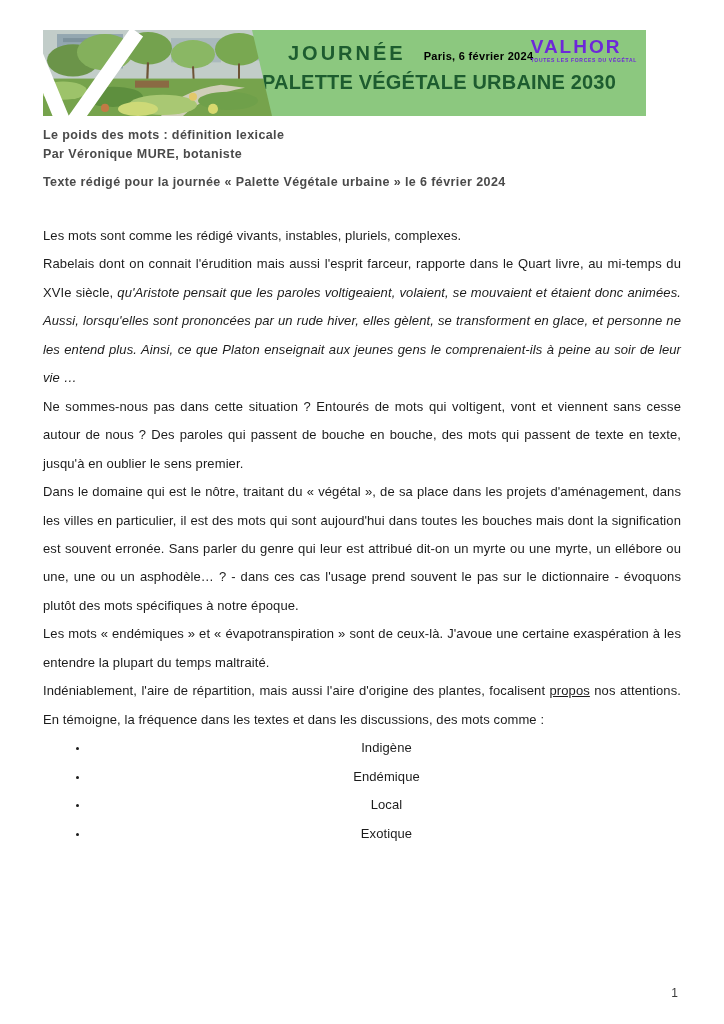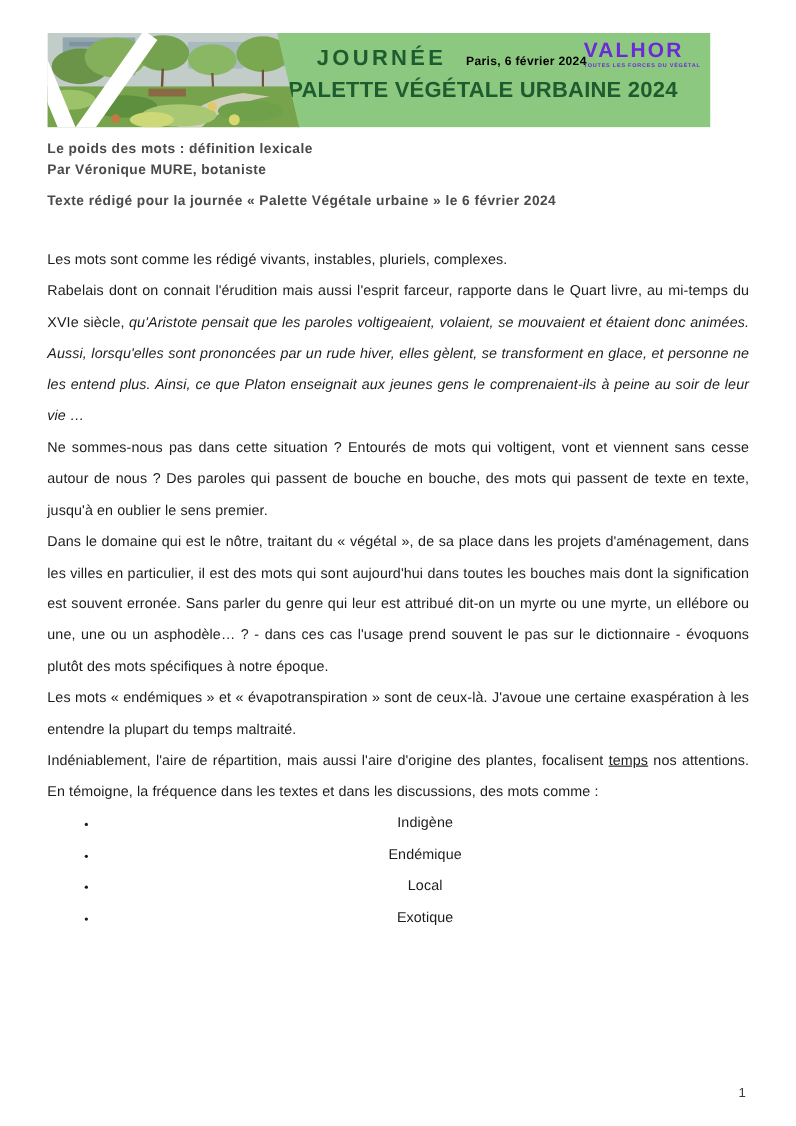--- a/index.html
+++ b/index.html
@@ -86,41 +86,41 @@
         <rect x="92" y="50" width="34" height="7" fill="#8a6a43"></rect>
         <polyline points="-12,14 24,100 94,2" fill="none" stroke="#ffffff" stroke-width="15"></polyline>
       </svg>
     </div>
 
     <div class="green-panel" style="background: rgb(140, 200, 127);">
       <div class="panel-row1">
         <span class="journee" style="color: rgb(29, 92, 47);">JOURNÉE</span>
         <span class="paris-date">Paris, 6 février 2024</span>
       </div>
-      <div class="palette" style="color: rgb(29, 92, 47);">PALETTE VÉGÉTALE URBAINE 2024</div>
+      <div class="palette" style="color: rgb(29, 92, 47);">PALETTE VÉGÉTALE URBAINE 2030</div>
       <div class="valhor">
         <div class="valhor-name">VALHOR</div>
         <div class="valhor-tag">TOUTES LES FORCES DU VÉGÉTAL</div>
       </div>
     </div>
   </div>
 
   <div class="doc-head">
     <div>Le poids des mots : définition lexicale</div>
     <div>Par Véronique MURE, botaniste</div>
     <div class="doc-subtitle">Texte rédigé pour la journée « Palette Végétale urbaine » le 6 février 2024</div>
   </div>
 
   <div class="doc-body">
       <p><span>Les mots sont comme les rédigé vivants, instables, pluriels, complexes.</span></p>
       <p><span>Rabelais dont on connait l'érudition mais aussi l'esprit farceur, rapporte dans le Quart livre, au mi-temps du XVIe siècle, </span><span class="it">qu'Aristote pensait que les paroles voltigeaient, volaient, se mouvaient et étaient donc animées. Aussi, lorsqu'elles sont prononcées par un rude hiver, elles gèlent, se transforment en glace, et personne ne les entend plus. Ainsi, ce que Platon enseignait aux jeunes gens le comprenaient-ils à peine au soir de leur vie …</span></p>
       <p><span>Ne sommes-nous pas dans cette situation ? Entourés de mots qui voltigent, vont et viennent sans cesse autour de nous ? Des paroles qui passent de bouche en bouche, des mots qui passent de texte en texte, jusqu'à en oublier le sens premier.</span></p>
       <p><span>Dans le domaine qui est le nôtre, traitant du « végétal », de sa place dans les projets d'aménagement, dans les villes en particulier, il est des mots qui sont aujourd'hui dans toutes les bouches mais dont la signification est souvent erronée. Sans parler du genre qui leur est attribué dit-on un myrte ou une myrte, un ellébore ou une, une ou un asphodèle… ? - dans ces cas l'usage prend souvent le pas sur le dictionnaire - évoquons plutôt des mots spécifiques à notre époque.</span></p>
       <p><span>Les mots « endémiques » et « évapotranspiration » sont de ceux-là. J'avoue une certaine exaspération à les entendre la plupart du temps maltraité.</span></p>
-      <p><span>Indéniablement, l'aire de répartition, mais aussi l'aire d'origine des plantes, focalisent </span><span class="ul">temps</span><span> nos attentions. En témoigne, la fréquence dans les textes et dans les discussions, des mots comme :</span></p>
+      <p><span>Indéniablement, l'aire de répartition, mais aussi l'aire d'origine des plantes, focalisent </span><span class="ul">propos</span><span> nos attentions. En témoigne, la fréquence dans les textes et dans les discussions, des mots comme :</span></p>
       <ul>
         <li>Indigène</li>
         <li>Endémique</li>
         <li>Local</li>
         <li>Exotique</li>
       </ul>
     </div>
 
   <div class="page-number">1</div>
 </div>

